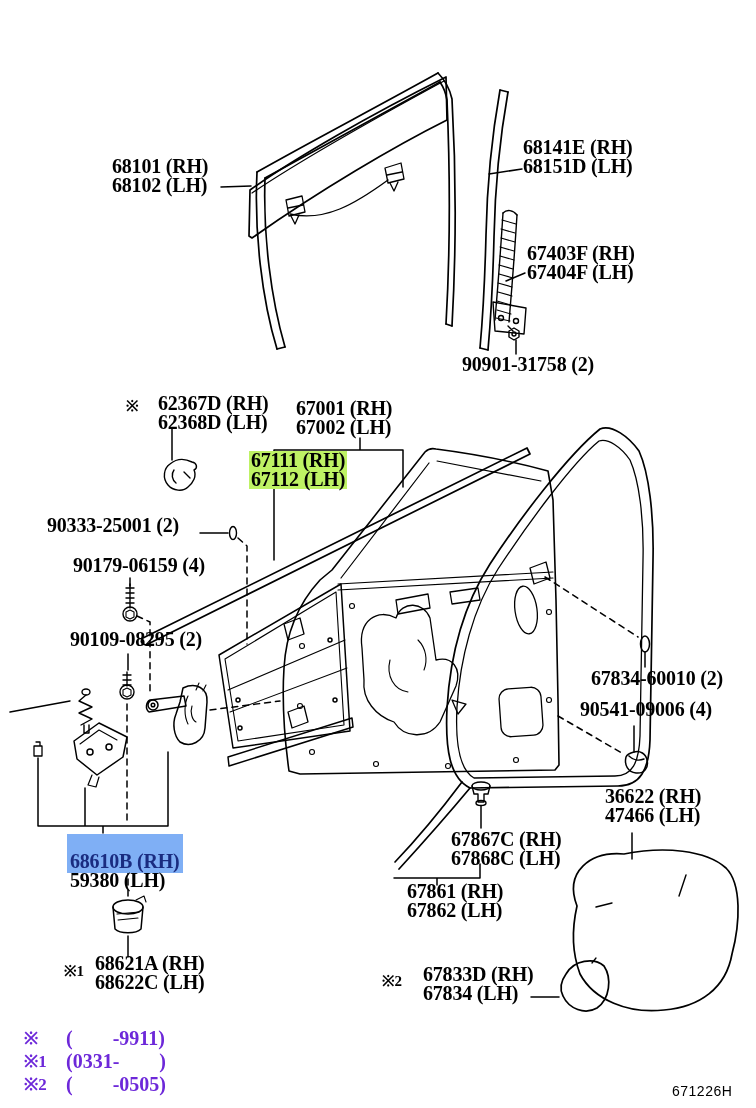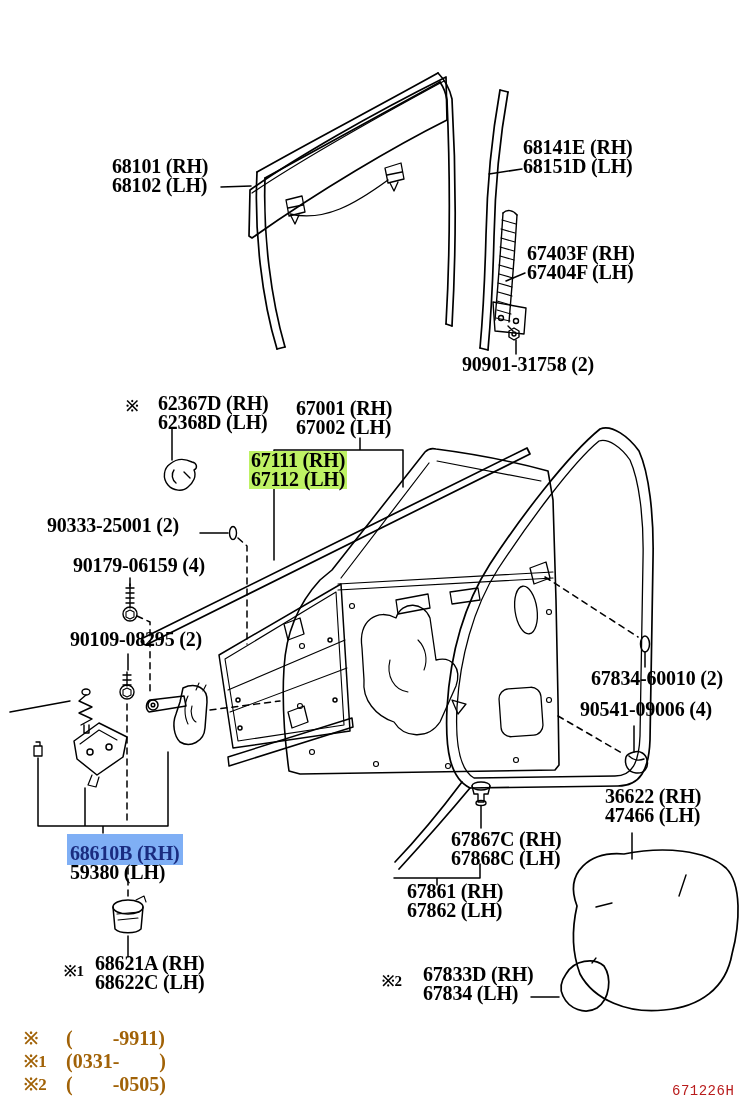--- a/index.html
+++ b/index.html
@@ -2,26 +2,26 @@
 <html><head>
 <meta charset="utf-8">
 <style>
   html,body{margin:0;padding:0;background:#fff;}
   .stage{position:relative;width:756px;height:1108px;background:#ffffff;overflow:hidden;
          font-family:"Liberation Serif","DejaVu Serif",serif;border-radius:27px;}
   svg{position:absolute;left:0;top:0;}
   .lbl{position:absolute;font-weight:bold;font-size:20px;line-height:19px;
        letter-spacing:-0.2px;color:#000;white-space:nowrap;}
   .lbl.bg{background:#bef264;padding:0 2px;}
-  .lbl .hl{display:inline-block;padding:10px 4px 2px 3px;margin:-1px -4px -2px -3px;}
+  .lbl .hl{display:inline-block;padding:18px 4px 2px 3px;margin:-1px -4px -2px -3px;}
   .ref{font-size:15px;letter-spacing:0;}
-  .legend-row{position:absolute;font-weight:bold;font-size:20px;color:#a16207;white-space:pre;}
+  .legend-row{position:absolute;font-weight:bold;font-size:20px;color:#6d28d9;white-space:pre;}
   .legend-row .sym{display:inline-block;width:42px;font-size:17px;vertical-align:1px;}
-  .code{position:absolute;font-family:Liberation Mono, monospace;
-        font-size:14px;color:#b91c1c;letter-spacing:0.5px;}
+  .code{position:absolute;font-family:Liberation Sans, sans-serif;
+        font-size:14px;color:#000000;letter-spacing:0.5px;}
 </style>
 </head>
 <body>
 
 <div class="stage">
 
 <svg width="756" height="1108" viewBox="0 0 756 1108" fill="none" stroke="#000" stroke-width="1.7" stroke-linecap="round" stroke-linejoin="round">
 
   <g>
     <path d="M249,236 L250,190 C295,158 370,115 446,77 L447,120 C395,146 320,190 252,238 Z"></path>

